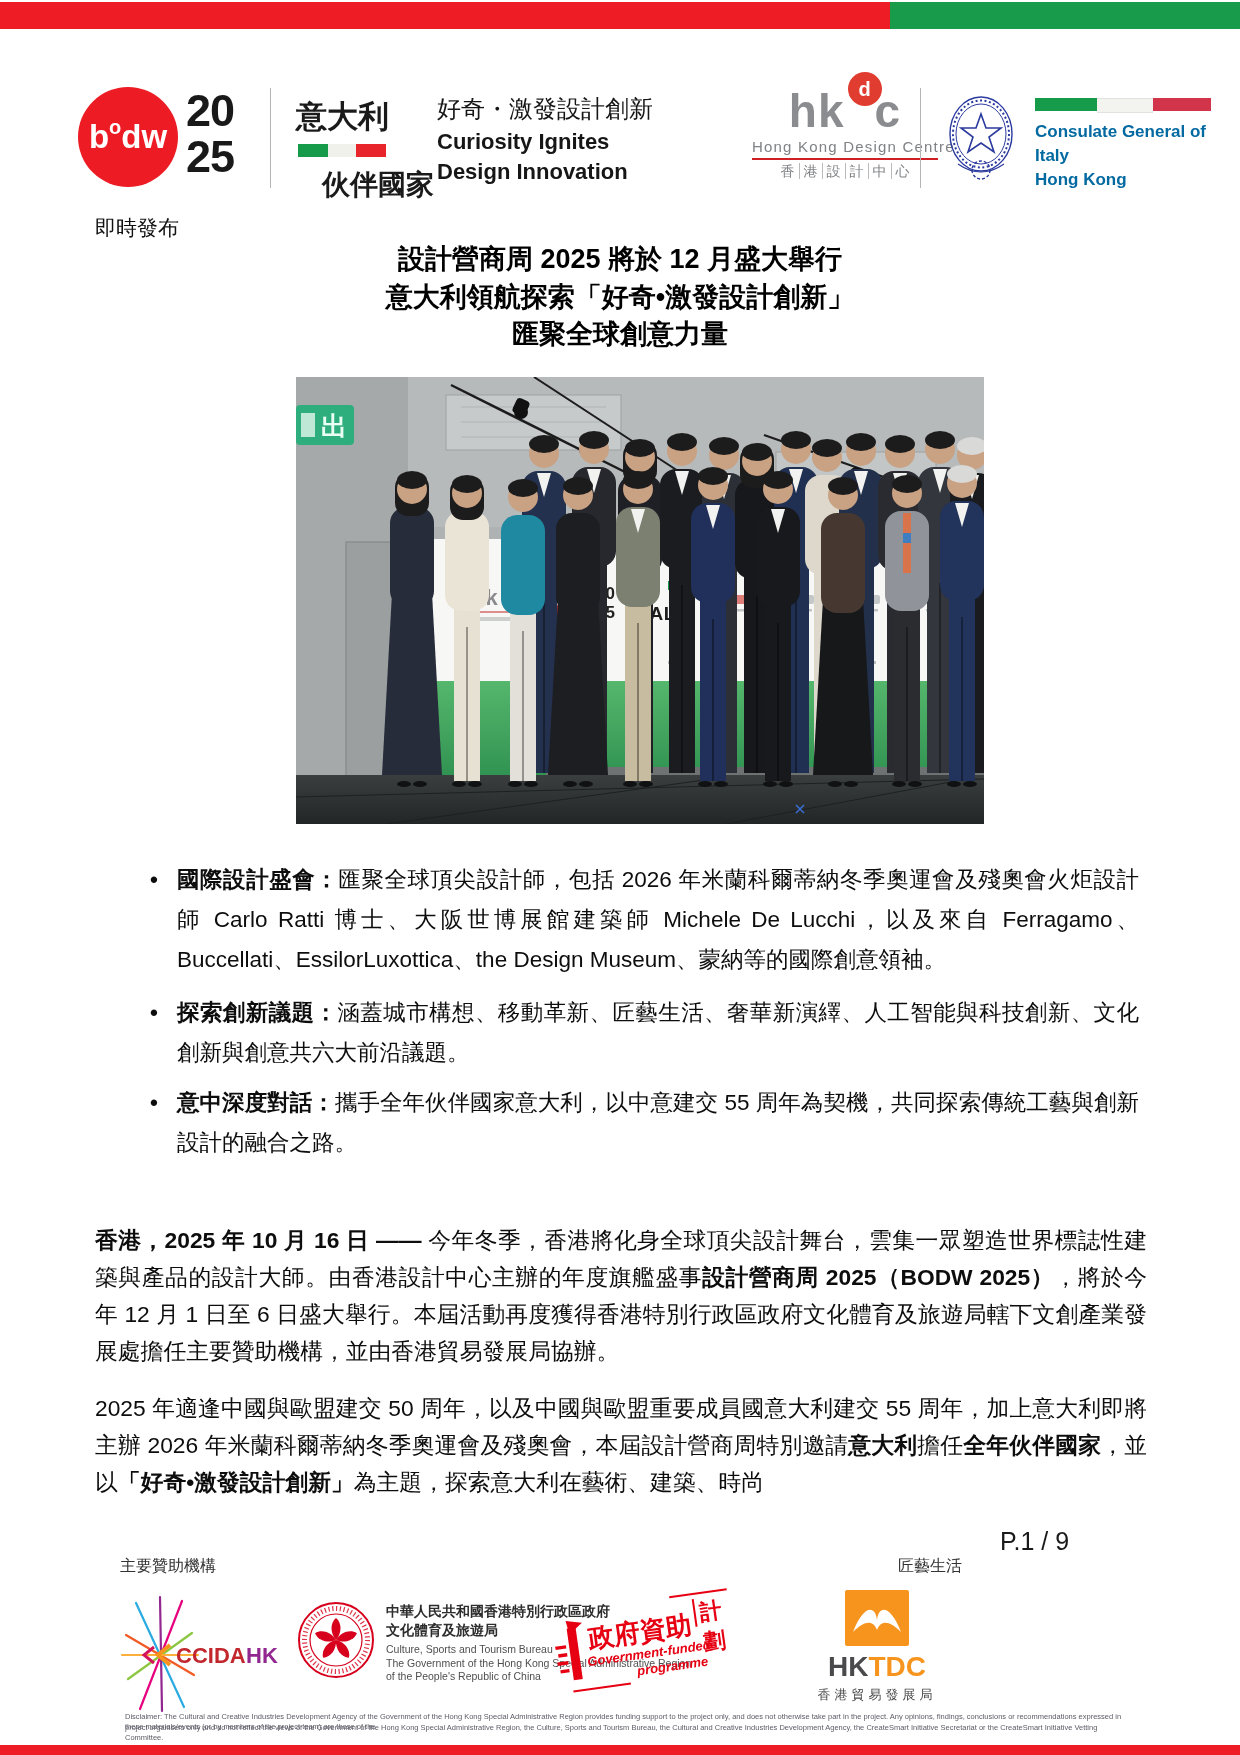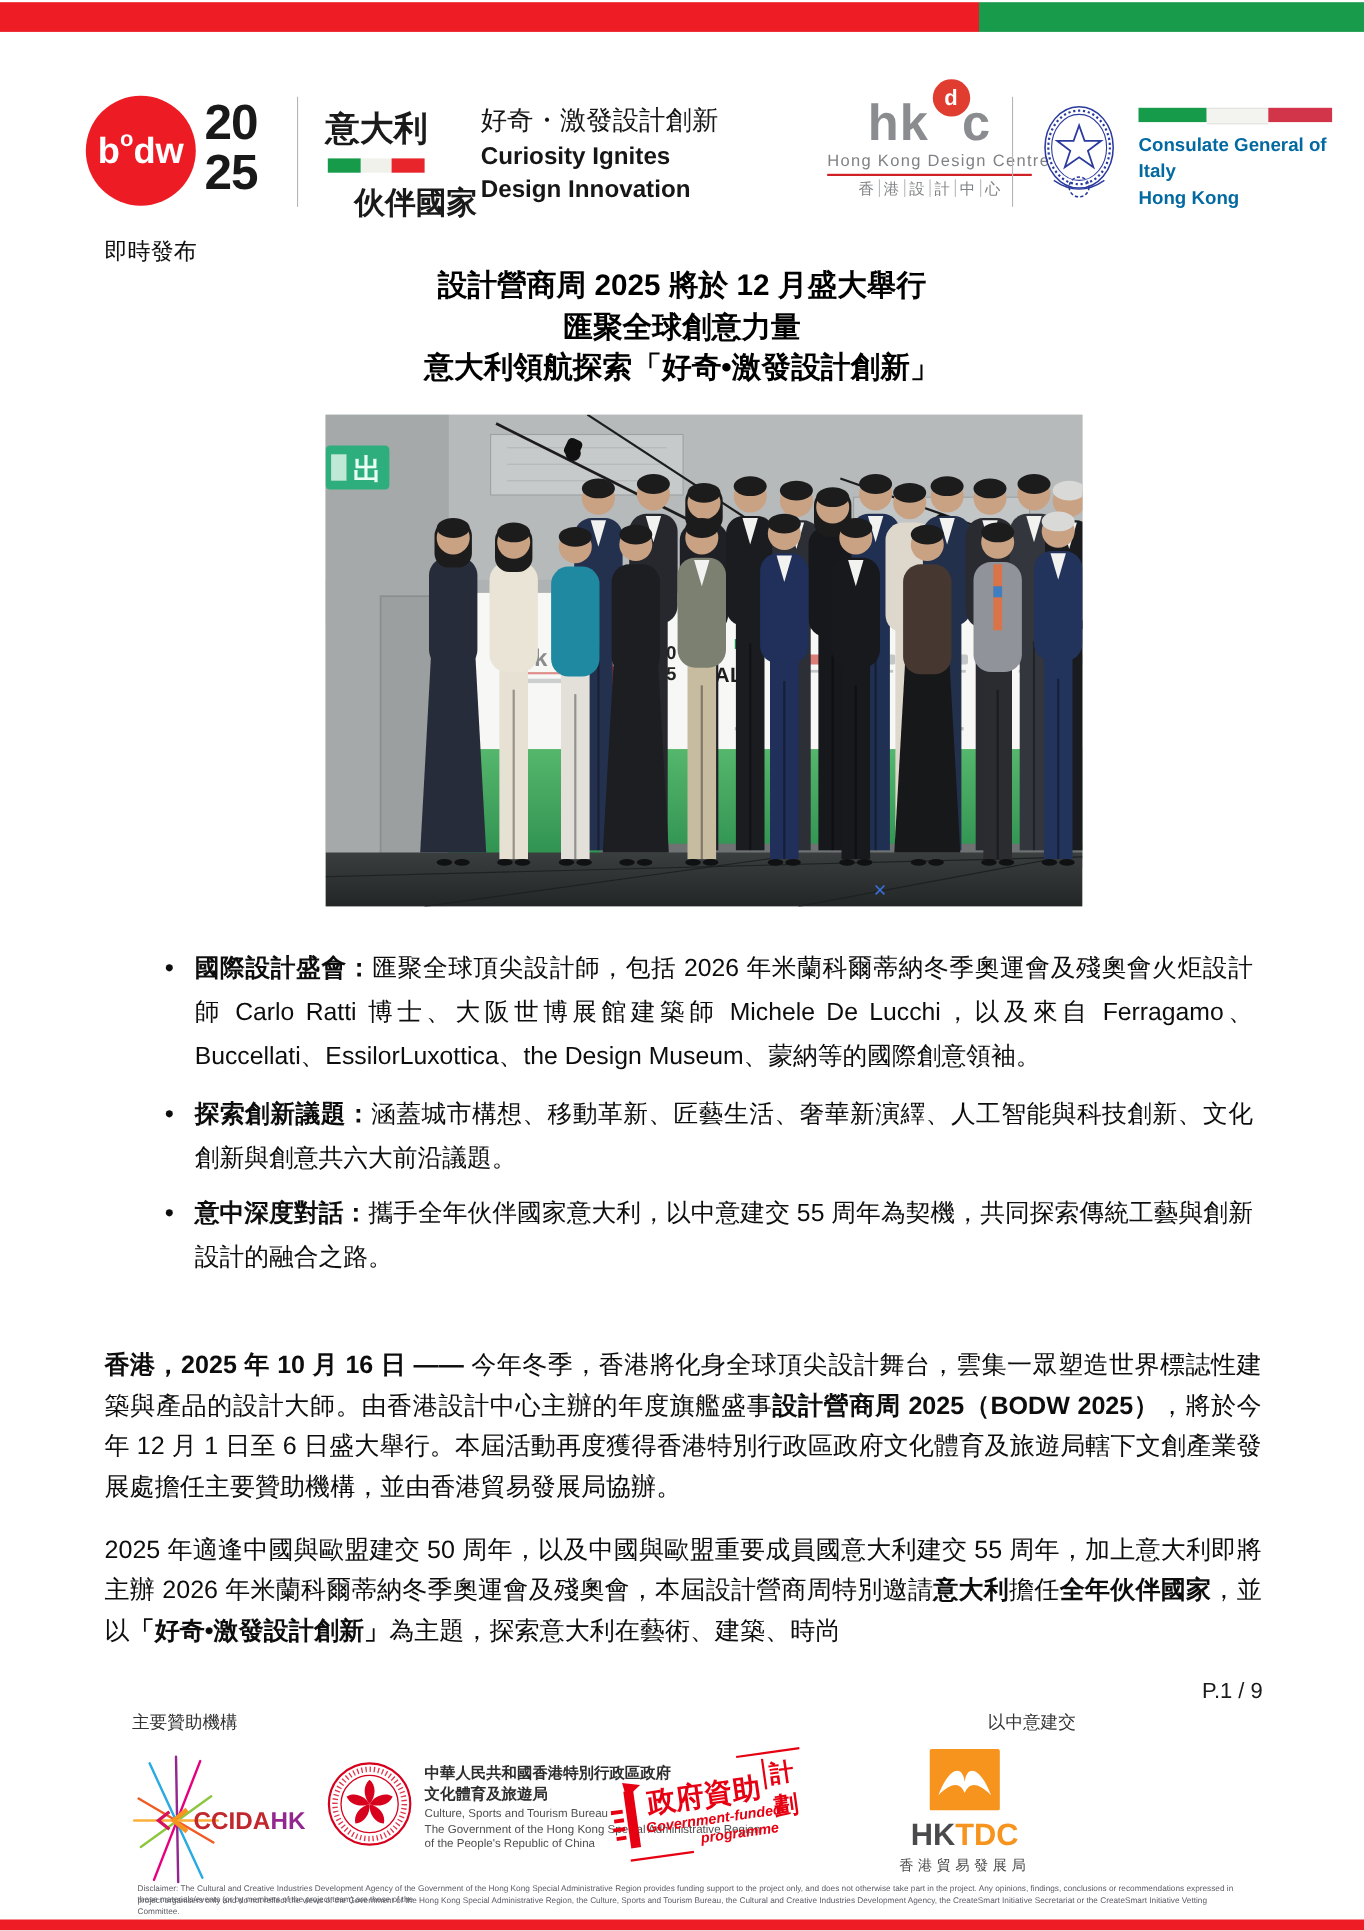--- a/index.html
+++ b/index.html
@@ -40,21 +40,21 @@
   .cons-flag i{display:block;height:13px;}
   .cons-text{left:1035px;top:120px;font-size:17px;font-weight:bold;color:#0369a1;line-height:24px;}
   
   .release{left:95px;top:214px;font-size:21px;color:#111;}
   .doctitle{left:95px;top:241px;width:1050px;text-align:center;font-size:27px;font-weight:bold;line-height:37.5px;color:#000;}
   .photo{left:296px;top:377px;width:688px;height:447px;background:#9aa0a1;}
   .bullet{display:flex;font-size:22.5px;line-height:40px;color:#0d0d0d;}
   .bullet .dot{width:27px;font-weight:bold;padding-left:2px;}
   .bullet .txt{width:962px;text-align:justify;text-justify:inter-ideograph;}
   .para{font-size:22.8px;line-height:37px;color:#0d0d0d;text-align:justify;text-justify:inter-ideograph;}
-  .pagenum{left:1000px;top:1527px;width:148px;text-align:right;font-size:20px;color:#1a1a1a;}
+  .pagenum{left:1000px;top:1527px;width:148px;text-align:left;font-size:25px;color:#1a1a1a;}
   .sponsor-label{font-size:16px;color:#333;}
   .gov-text{left:386px;top:1602px;line-height:19px;color:#2d2d2d;}
   .gov-text .zh{font-size:14px;font-weight:bold;}
   .gov-text .en{font-size:10.5px;color:#4f4f4f;line-height:13.5px;}
   .funded{left:556px;top:1600px;width:180px;height:95px;transform:rotate(-8deg);color:#e60012;}
   .funded .zh1{position:absolute;left:34px;top:14px;font-size:26px;font-weight:900;}
   .funded .zh2{position:absolute;left:148px;top:6px;font-size:22px;font-weight:900;}
   .funded .en1{position:absolute;left:30px;top:46px;font-size:13px;font-weight:bold;font-style:italic;}
   .funded .en2{position:absolute;left:78px;top:62px;font-size:13px;font-weight:bold;font-style:italic;}
   .funded .vline{position:absolute;left:142px;top:6px;width:2px;height:28px;background:#e60012;}
@@ -128,22 +128,22 @@
       <i style="width:58px;background:#d2344a;"></i>
   </div>
   <div class="abs cons-text">
     <div>Consulate General of Italy</div>
     <div>Hong Kong</div>
   </div>
 
   <div class="abs release">即時發布</div>
   <div class="abs doctitle">
     <div>設計營商周 2025 將於 12 月盛大舉行</div>
+    <div>意大利領航探索「好奇•激發設計創新」</div>
     <div>匯聚全球創意力量</div>
-    <div>意大利領航探索「好奇•激發設計創新」</div>
   </div>
 
   <svg id="photo-svg" class="abs photo" viewBox="0 0 688 447" width="688" height="447">
     <defs>
       <linearGradient id="gband" x1="0" y1="0" x2="0" y2="1">
         <stop offset="0" stop-color="#55b76c"></stop>
           <stop offset="1" stop-color="#2f9150"></stop>
       </linearGradient>
       <linearGradient id="floorg" x1="0" y1="0" x2="0" y2="1">
         <stop offset="0" stop-color="#3a3e3f"></stop>
@@ -398,21 +398,21 @@
     <div class="dot">•</div>
     <div class="txt"><span class="b">意中深度對話：</span><span>攜手全年伙伴國家意大利，以中意建交 55 周年為契機，共同探索傳統工藝與創新設計的融合之路。</span></div>
   </div>
 
   <div class="abs para" style="left:95px;top:1222px;width:1052px;"><span class="b">香港，2025 年 10 月 16 日 —— </span><span>今年冬季，香港將化身全球頂尖設計舞台，雲集一眾塑造世界標誌性建築與產品的設計大師。由香港設計中心主辦的年度旗艦盛事</span><span class="b">設計營商周 2025（BODW 2025）</span><span>，將於今年 12 月 1 日至 6 日盛大舉行。本屆活動再度獲得香港特別行政區政府文化體育及旅遊局轄下文創產業發展處擔任主要贊助機構，並由香港貿易發展局協辦。</span></div>
   <div class="abs para" style="left:95px;top:1390px;width:1052px;"><span>2025 年適逢中國與歐盟建交 50 周年，以及中國與歐盟重要成員國意大利建交 55 周年，加上意大利即將主辦 2026 年米蘭科爾蒂納冬季奧運會及殘奧會，本屆設計營商周特別邀請</span><span class="b">意大利</span><span>擔任</span><span class="b">全年伙伴國家</span><span>，並以</span><span class="b">「好奇•激發設計創新」</span><span>為主題，探索意大利在藝術、建築、時尚</span></div>
 
   <div class="abs pagenum">P.1 / 9</div>
 
   <div class="abs sponsor-label" style="left:120px;top:1556px;">主要贊助機構</div>
-  <div class="abs sponsor-label" style="left:898px;top:1556px;">以中意建交</div>
+  <div class="abs sponsor-label" style="left:898px;top:1556px;">匠藝生活</div>
 
   <svg class="abs" style="left:118px;top:1595px;" width="160" height="120" viewBox="0 0 160 120">
     <g stroke-width="2.2" stroke-linecap="round">
       <line x1="18" y1="8" x2="66" y2="112" stroke="#29abe2"></line>
       <line x1="64" y1="6" x2="22" y2="114" stroke="#e6007e"></line>
       <line x1="8" y1="40" x2="76" y2="80" stroke="#f15a24"></line>
       <line x1="10" y1="84" x2="74" y2="38" stroke="#8cc63f"></line>
       <line x1="42" y1="2" x2="44" y2="116" stroke="#92278f"></line>
       <line x1="4" y1="60" x2="80" y2="60" stroke="#fbb03b"></line>
     </g>

